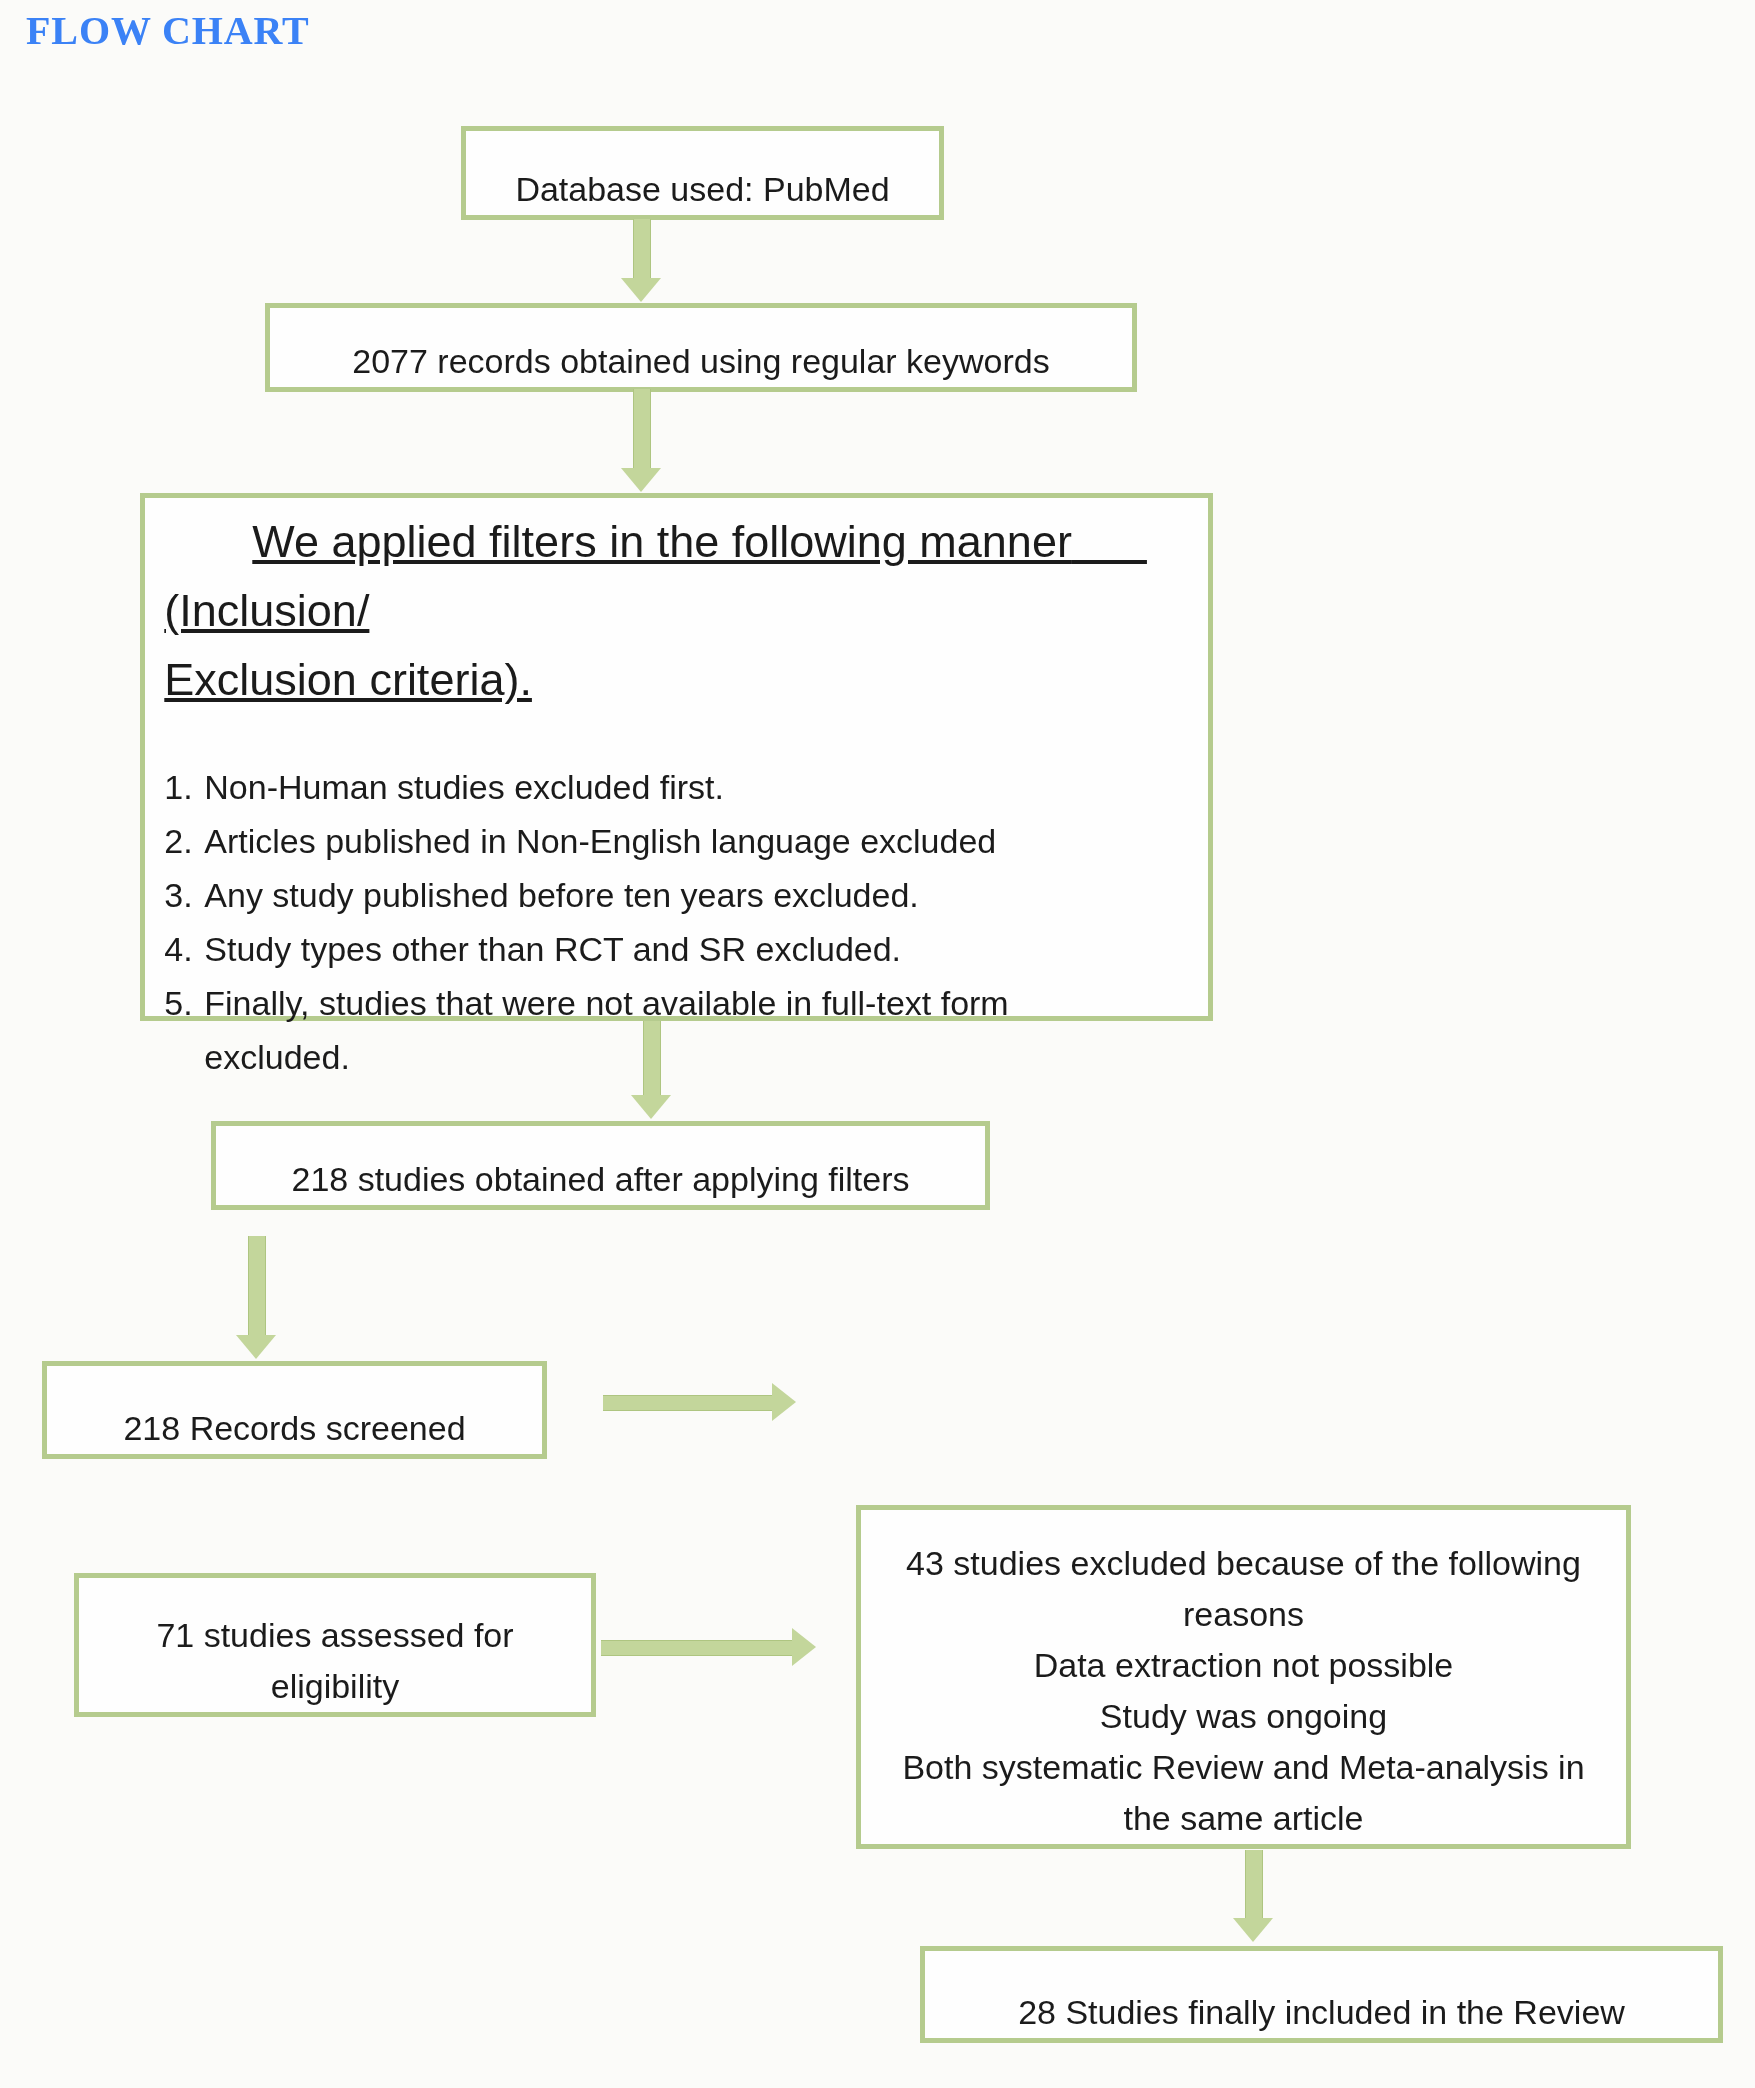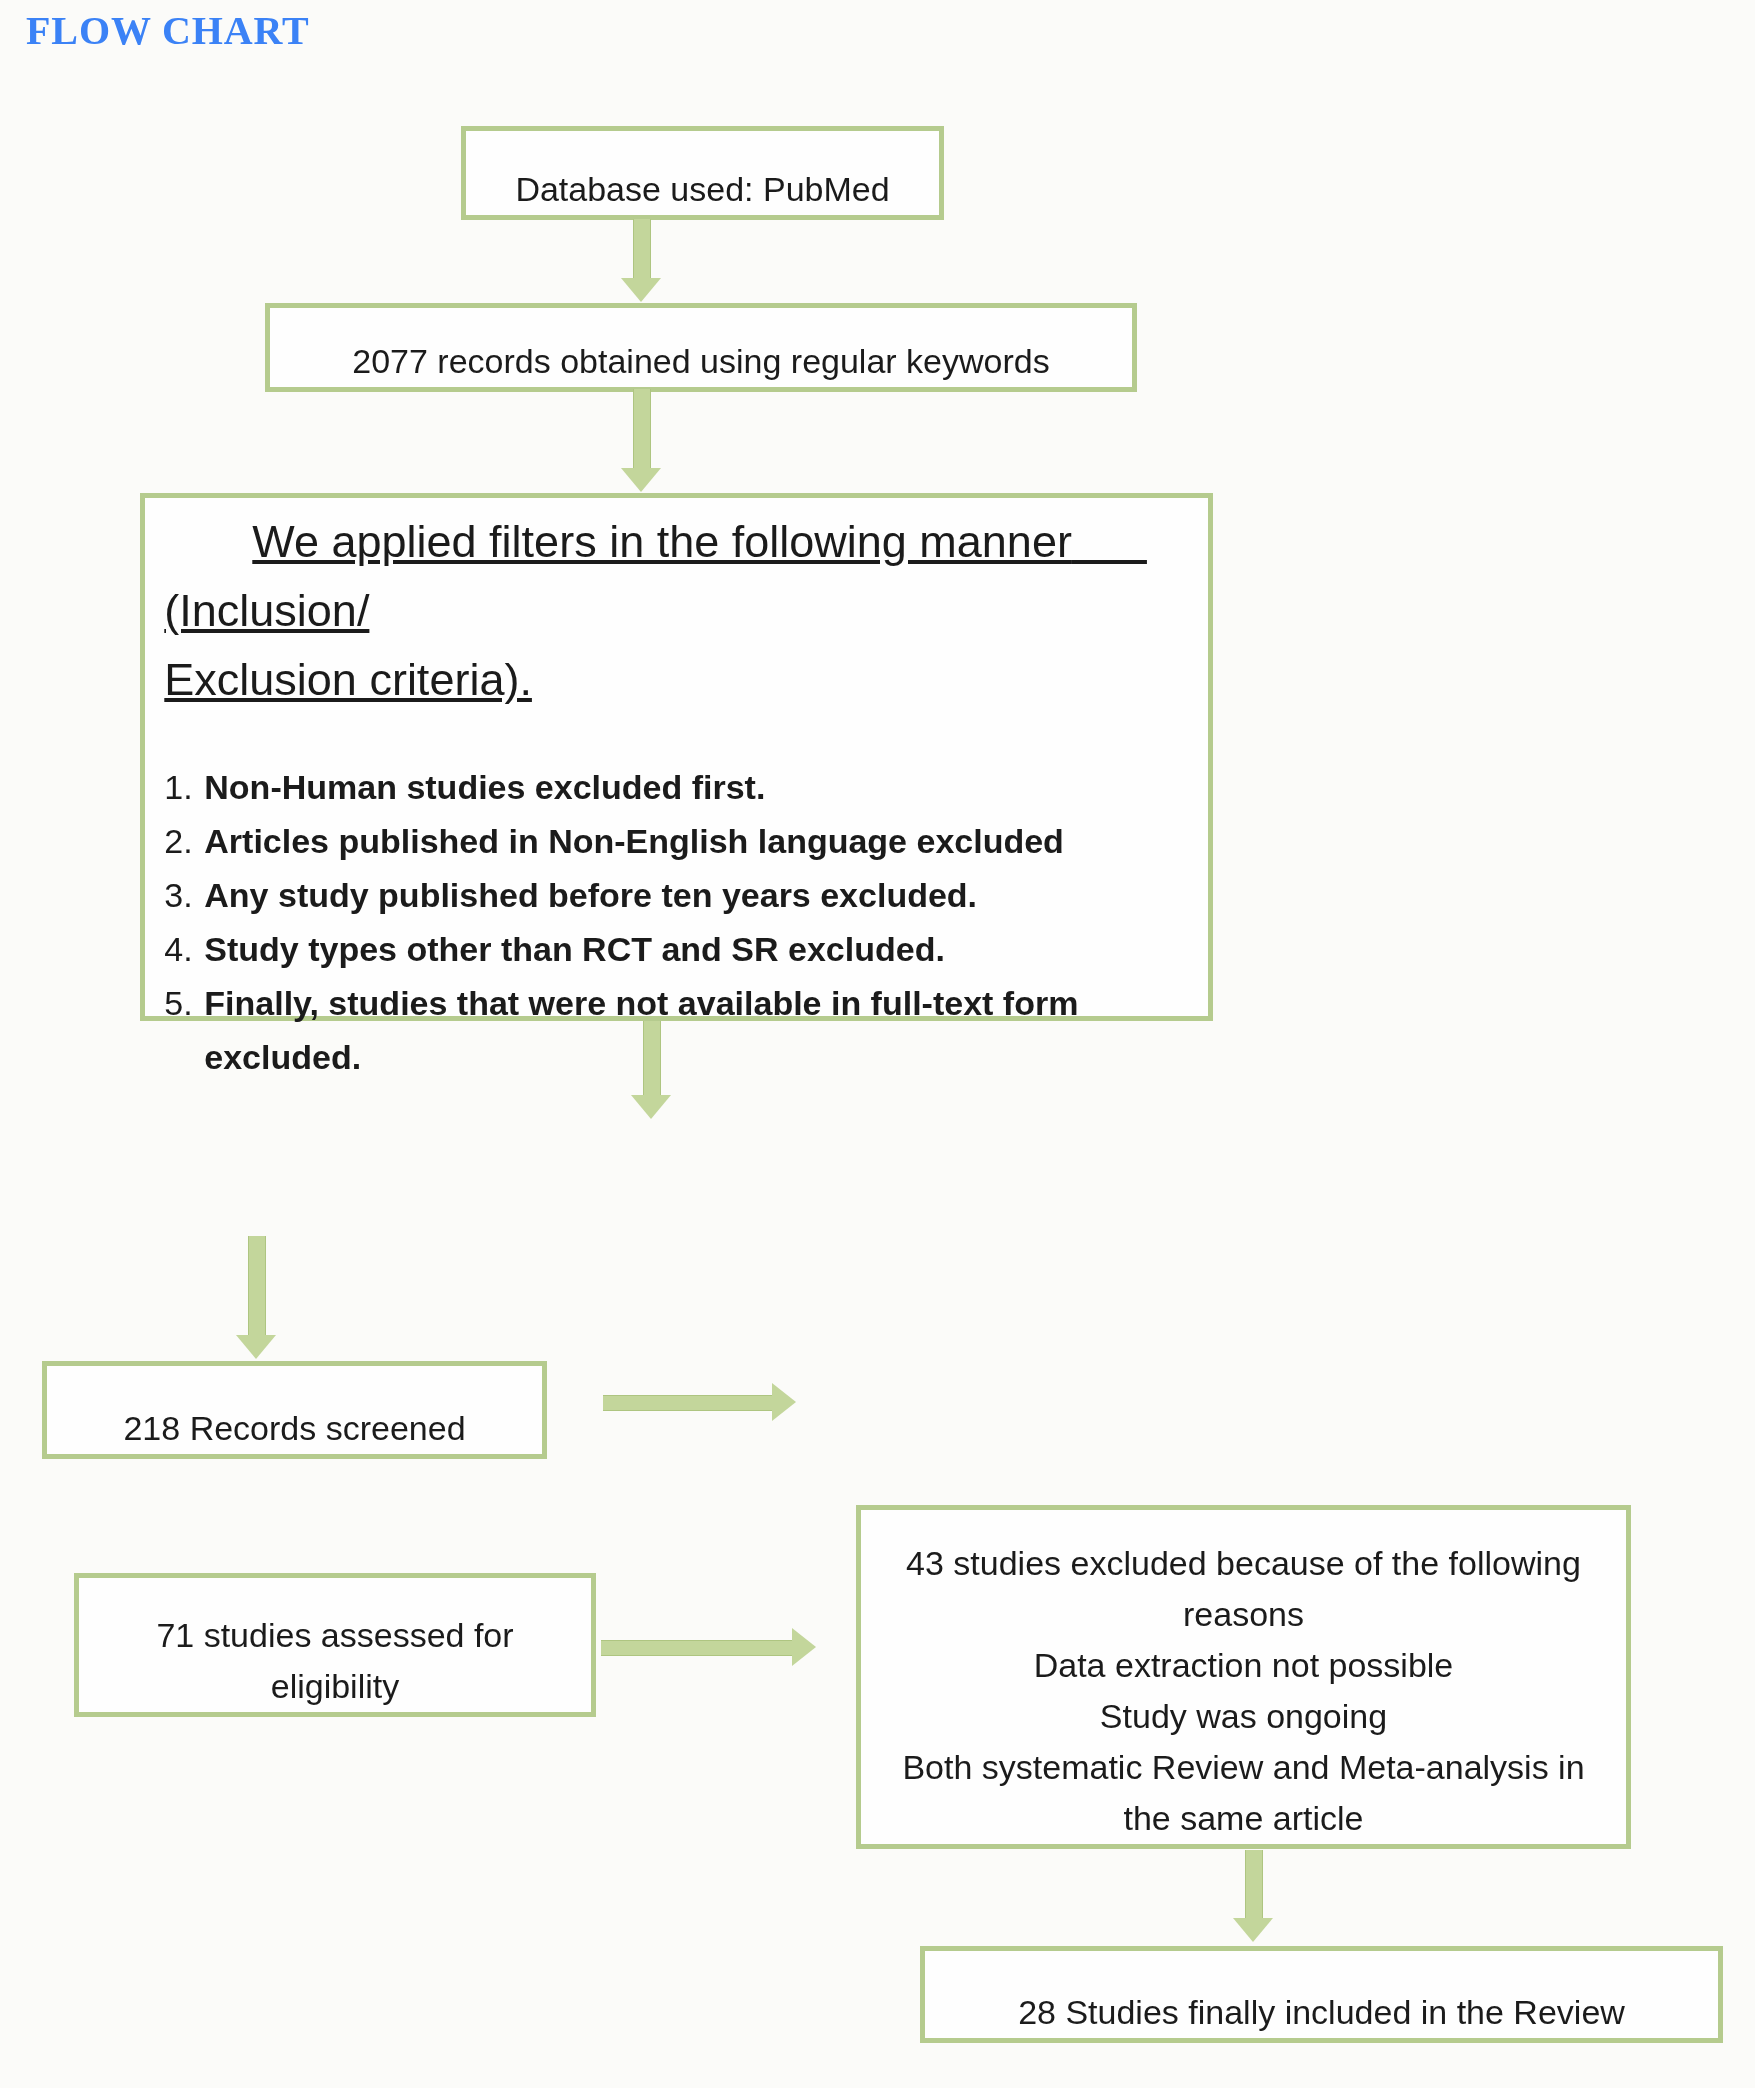--- a/index.html
+++ b/index.html
@@ -43,21 +43,21 @@
   .filters-list li {
     counter-increment:fi;
     display:flex;
     line-height:54px;
     font-size:34px;
   }
   .filters-list li::before {
     content: counter(fi) ".";
     flex:0 0 40px; width:40px;
   }
-  .filters-list li span { white-space:pre-line;font-weight:bold; }
+  .filters-list li span { white-space:pre-line; }
   
   .varrow { position:absolute; width:40px; }
   .varrow .stem {
     position:absolute; left:12.3px; width:16px; top:0; bottom:21px;
     background:#c3d69b; border-left:0.9px solid #aec581; border-right:0.9px solid #aec581;
   }
   .varrow .head {
     position:absolute; left:0; bottom:0; width:0; height:0;
     border-left:20px solid transparent; border-right:20px solid transparent;
     border-top:24.6px solid #c3d69b;
@@ -119,20 +119,23 @@
 excluded.</span>
         </li>
     </ol>
   </div>
 
   <div class="varrow" style="left:631px; top:1021px; height:98px;">
     <div class="stem"></div>
     <div class="head"></div>
   </div>
 
+  <div class="box" style="left:211px; top:1121px; width:779px; height:89px;">
+    <span>218 studies obtained after applying filters</span>
+  </div>
 
   <div class="varrow" style="left:236px; top:1236px; height:123px;">
     <div class="stem"></div>
     <div class="head"></div>
   </div>
 
   <div class="box" style="left:42px; top:1361px; width:505px; height:98px;">
     <span>218 Records screened</span>
   </div>
 

